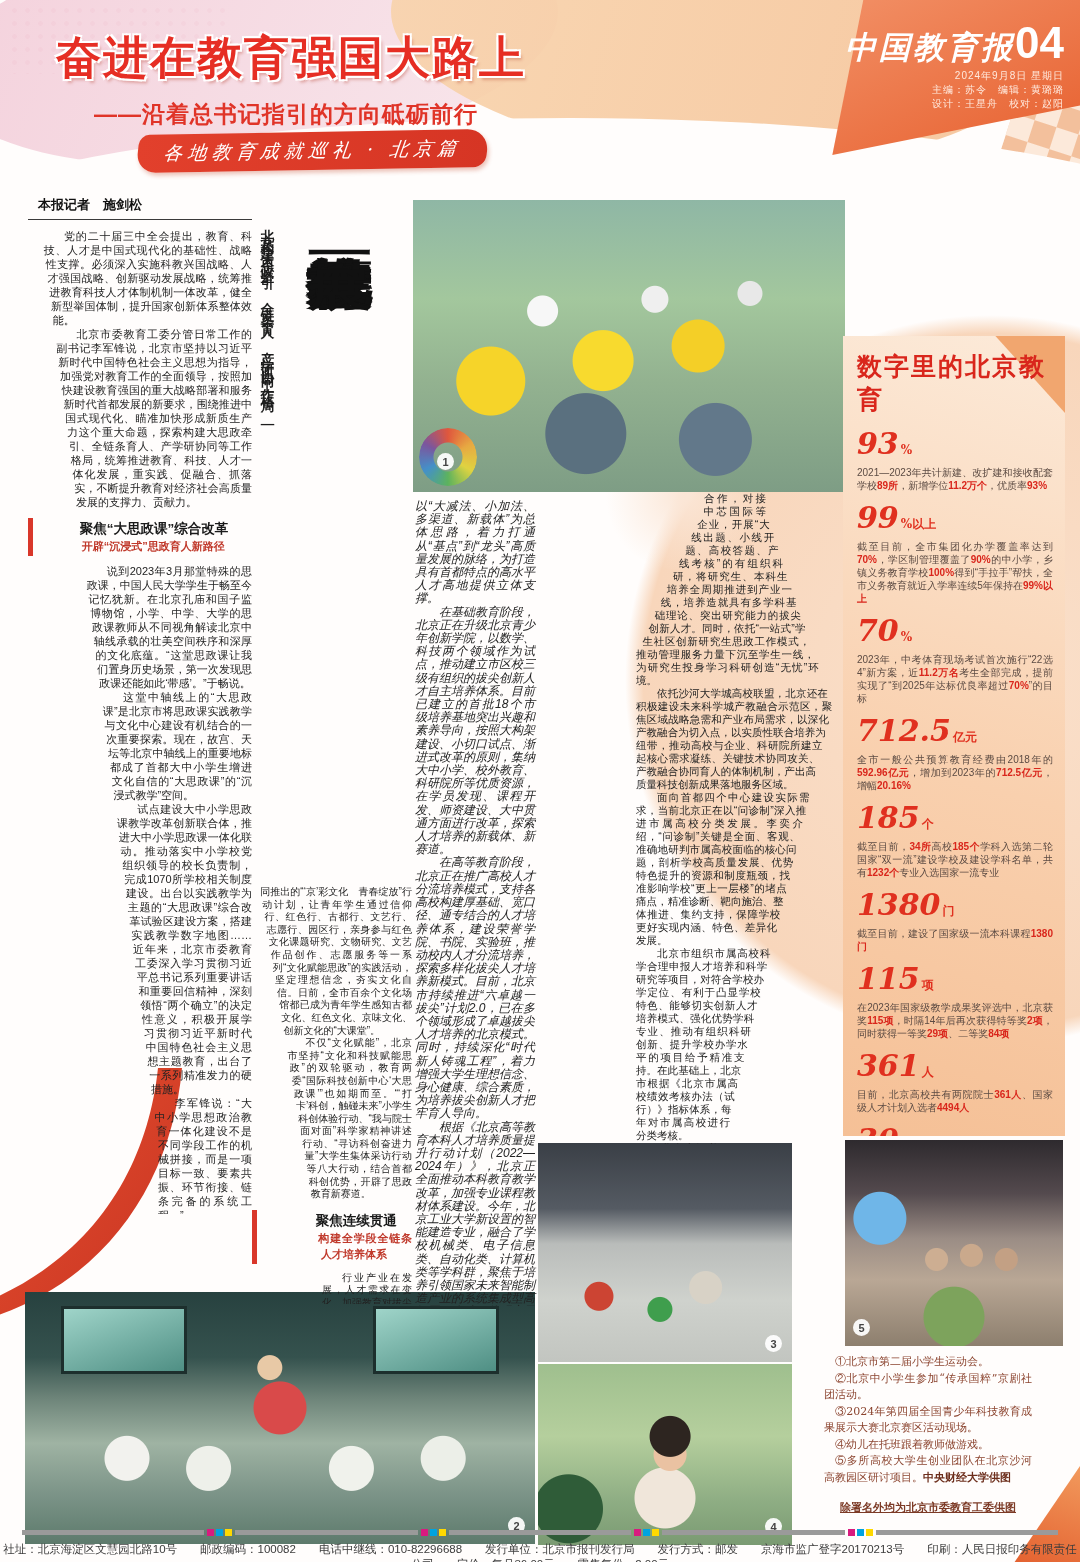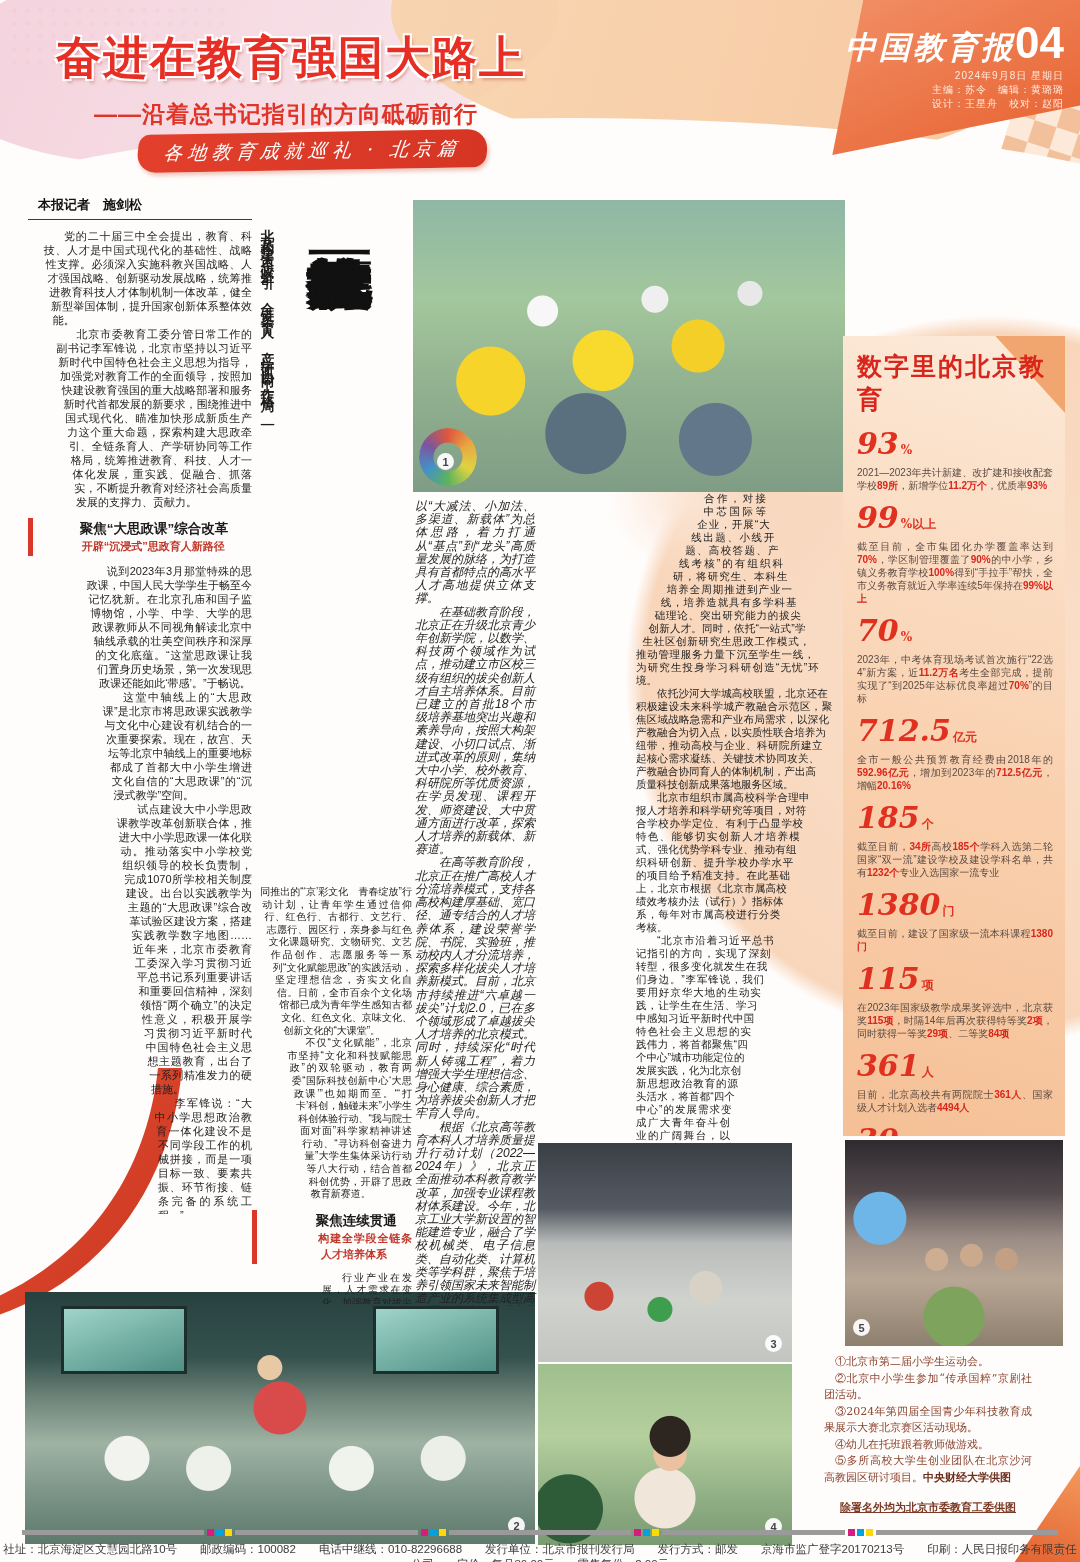--- a/index.html
+++ b/index.html
@@ -229,20 +229,21 @@
     <p>根据《北京高等教育本科人才培养质量提升行动计划（2022—2024年）》，北京正全面推动本科教育教学改革，加强专业课程教材体系建设。今年，北京工业大学新设置的智能建造专业，融合了学校机械类、电子信息类、自动化类、计算机类等学科群，聚焦于培养引领国家未来智能制造产业的系统集成型高级工程人才，体现交叉复合人才培养特色。北京交通大学正在构建的本研贯通课程体系，设置本研一体化教学系统，所有课程根据难度分级，面向全体学生通选互认，学生可依据自身学习情况，向上或向下自主选课，实现本研课程有机衔接。</p>
 
   </div>
 
   <div class="col colD">
     <div class="spDL"></div>
     <div class="spDR"></div>
     <div class="cutDR"></div>
     <p class="noind">合作，对接中芯国际等企业，开展“大线出题、小线开题、高校答题、产线考核”的有组织科研，将研究生、本科生培养全周期推进到产业一线，培养造就具有多学科基础理论、突出研究能力的拔尖创新人才。同时，依托“一站式”学生社区创新研究生思政工作模式，推动管理服务力量下沉至学生一线，为研究生投身学习科研创造“无忧”环境。</p>
     <p>依托沙河大学城高校联盟，北京还在积极建设未来科学城产教融合示范区，聚焦区域战略急需和产业布局需求，以深化产教融合为切入点，以实质性联合培养为纽带，推动高校与企业、科研院所建立起核心需求凝练、关键技术协同攻关、产教融合协同育人的体制机制，产出高质量科技创新成果落地服务区域。</p>
+    <p>面向首都四个中心建设实际需求，当前北京正在以“问诊制”深入推进市属高校分类发展。李奕介绍，“问诊制”关键是全面、客观、准确地研判市属高校面临的核心问题，剖析学校高质量发展、优势特色提升的资源和制度瓶颈，找准影响学校“更上一层楼”的堵点痛点，精准诊断、靶向施治、整体推进、集约支持，保障学校更好实现内涵、特色、差异化发展。</p>
     <p>北京市组织市属高校科学合理申报人才培养和科学研究等项目，对符合学校办学定位、有利于凸显学校特色、能够切实创新人才培养模式、强化优势学科专业、推动有组织科研创新、提升学校办学水平的项目给予精准支持。在此基础上，北京市根据《北京市属高校绩效考核办法（试行）》指标体系，每年对市属高校进行分类考核。</p>
     <p>“北京市沿着习近平总书记指引的方向，实现了深刻转型，很多变化就发生在我们身边。”李军锋说，我们要用好京华大地的生动实践，让学生在生活、学习中感知习近平新时代中国特色社会主义思想的实践伟力，将首都聚焦“四个中心”城市功能定位的发展实践，化为北京创新思想政治教育的源头活水，将首都“四个中心”的发展需求变成广大青年奋斗创业的广阔舞台，以源源不断的青春活力为中国式现代化建设增添动力。</p>
   </div>
 
   <div class="stats">
     <div class="tri"></div>
     <div class="stats-inner">
       <div class="stats-title">数字里的北京教育</div>
 
       <div class="stat">

